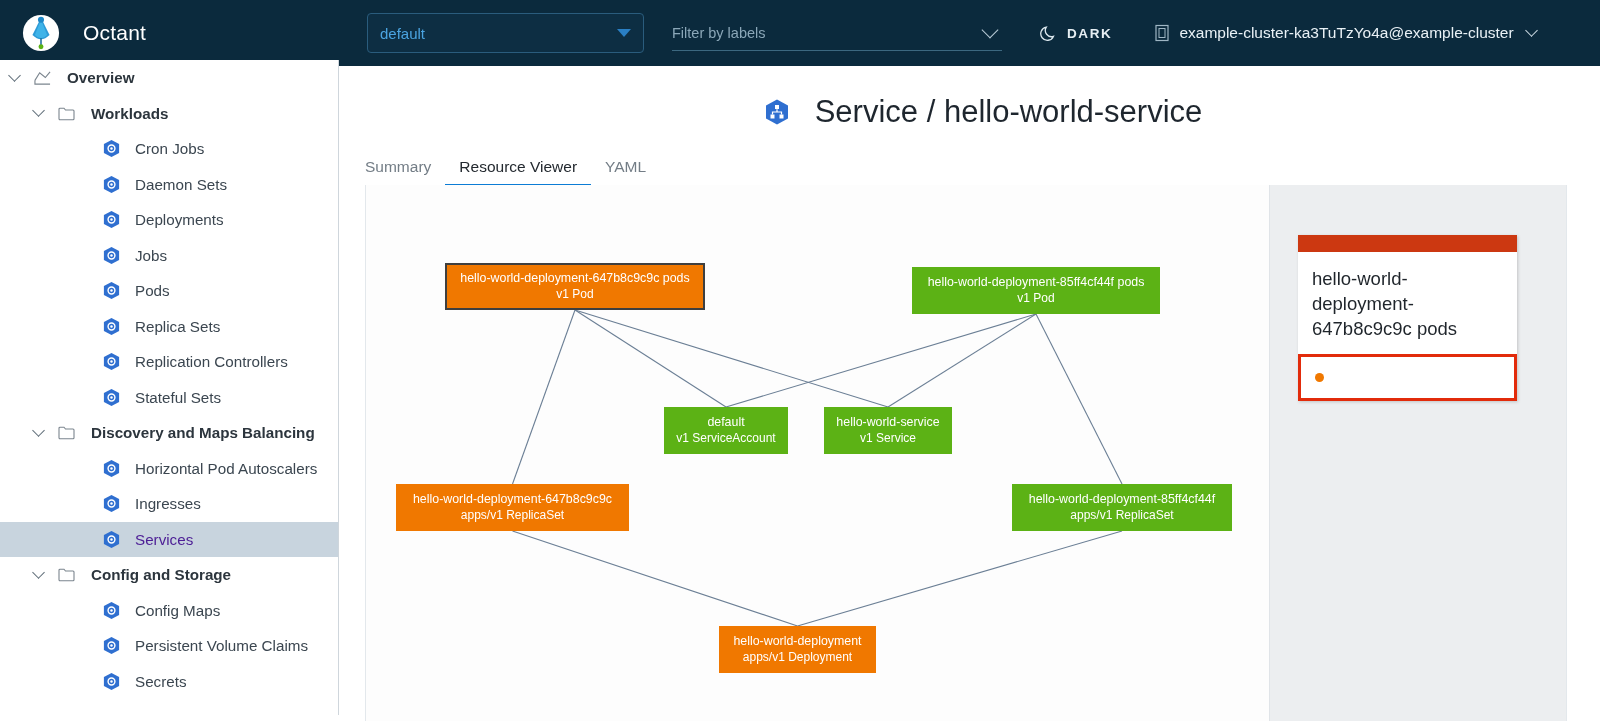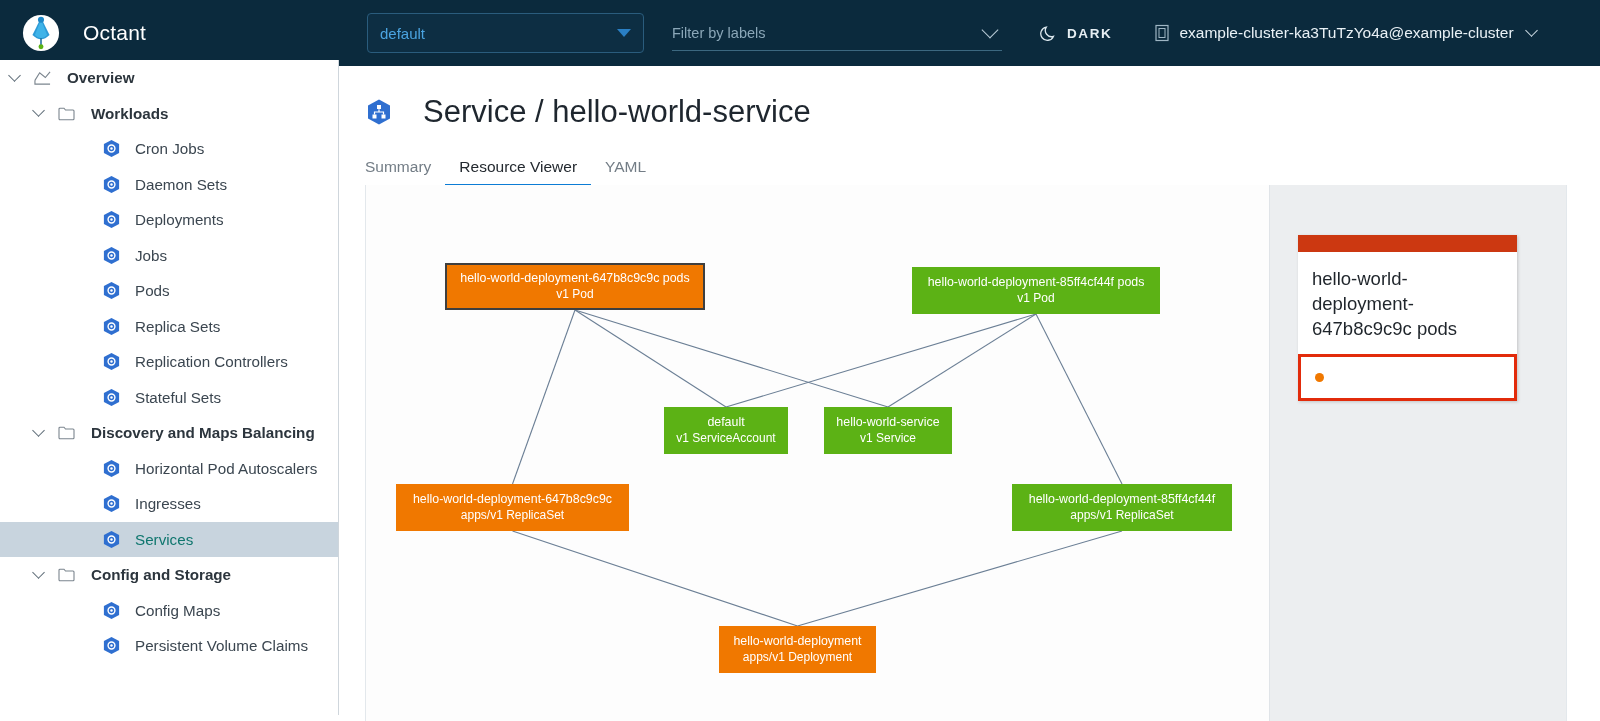--- a/index.html
+++ b/index.html
@@ -69,31 +69,31 @@
   .nav-row.lvl2 { padding-left: 88px; }
   .nav-row.selected { background: #c8d4de; }
   .exp-caret {
     width: 9px; height: 9px; border-right: 1.7px solid #5d6b76; border-bottom: 1.7px solid #5d6b76;
     transform: rotate(45deg); margin-bottom: 5px; flex: 0 0 9px;
   }
   .nav-icon-slot { width: 26px; display: flex; justify-content: center; align-items: center; flex: 0 0 26px; margin-left: 10px; }
   .nav-label { font-size: 15.2px; color: #3b4650; margin-left: 12px; }
   .nav-row.lvl0 .nav-label, .nav-row.lvl1 .nav-label { font-weight: bold; color: #2c353d; }
   .nav-row.lvl2 .nav-label { font-weight: normal; margin-left: 11px; }
-  .nav-row.selected .nav-label { color: #0f766e; }
+  .nav-row.selected .nav-label { color: #4c1d95; }
   .k8s-ico { width: 19px; height: 19px; display: block; }
   .folder-ico { width: 17px; height: 15px; display: block; }
   .overview-ico { width: 19px; height: 17px; display: block; }
 
   
   .main {
     position: absolute; top: 66px; left: 339px; width: 1261px; height: 655px;
     background: #ffffff; overflow: hidden;
   }
-  .page-head { padding: 28px 0 0 26px; display: flex; align-items: center; gap: 30px; }
+  .page-head { padding: 28px 0 0 26px; display: flex; align-items: center; gap: 24px; justify-content: center; }
   .page-title-icon { width: 28px; height: 28px; display: block; }
   .page-title { font-size: 31px; color: #1e262e; font-weight: normal; }
   .tabs {
     margin: 22px 0 0 26px; display: flex; align-items: flex-end; gap: 0;
     border-bottom: 1px solid #d5dce2; width: 1175px; height: 35px;
   }
   .tab {
     font-size: 15.5px; color: #737d86; padding: 0 14px 10px 14px; cursor: pointer;
     position: relative; background: transparent;
   }
@@ -356,20 +356,30 @@
         </div>
         <div class="nav-row lvl2">
           <span class="nav-icon-slot">
             <svg class="k8s-ico" viewBox="0 0 20 20">
               <polygon points="10,1 18,5.3 18,14.7 10,19 2,14.7 2,5.3" fill="#2f6fd0"></polygon>
               <circle cx="10" cy="10" r="3.6" fill="none" stroke="#ffffff" stroke-width="1.5"></circle>
               <circle cx="10" cy="10" r="1.3" fill="#ffffff"></circle>
             </svg>
           </span>
           <span class="nav-label">Persistent Volume Claims</span>
+        </div>
+        <div class="nav-row lvl2">
+          <span class="nav-icon-slot">
+            <svg class="k8s-ico" viewBox="0 0 20 20">
+              <polygon points="10,1 18,5.3 18,14.7 10,19 2,14.7 2,5.3" fill="#2f6fd0"></polygon>
+              <circle cx="10" cy="10" r="3.6" fill="none" stroke="#ffffff" stroke-width="1.5"></circle>
+              <circle cx="10" cy="10" r="1.3" fill="#ffffff"></circle>
+            </svg>
+          </span>
+          <span class="nav-label">Secrets</span>
         </div>
       </div>
   </div>
 
   <div class="main">
 
     <div class="page-head">
       <span class="page-title-icon">
         <svg viewBox="0 0 28 28" width="28" height="28">
           <polygon points="14,1.4 25,7.4 25,20.6 14,26.6 3,20.6 3,7.4" fill="#2f6fd0"></polygon>

